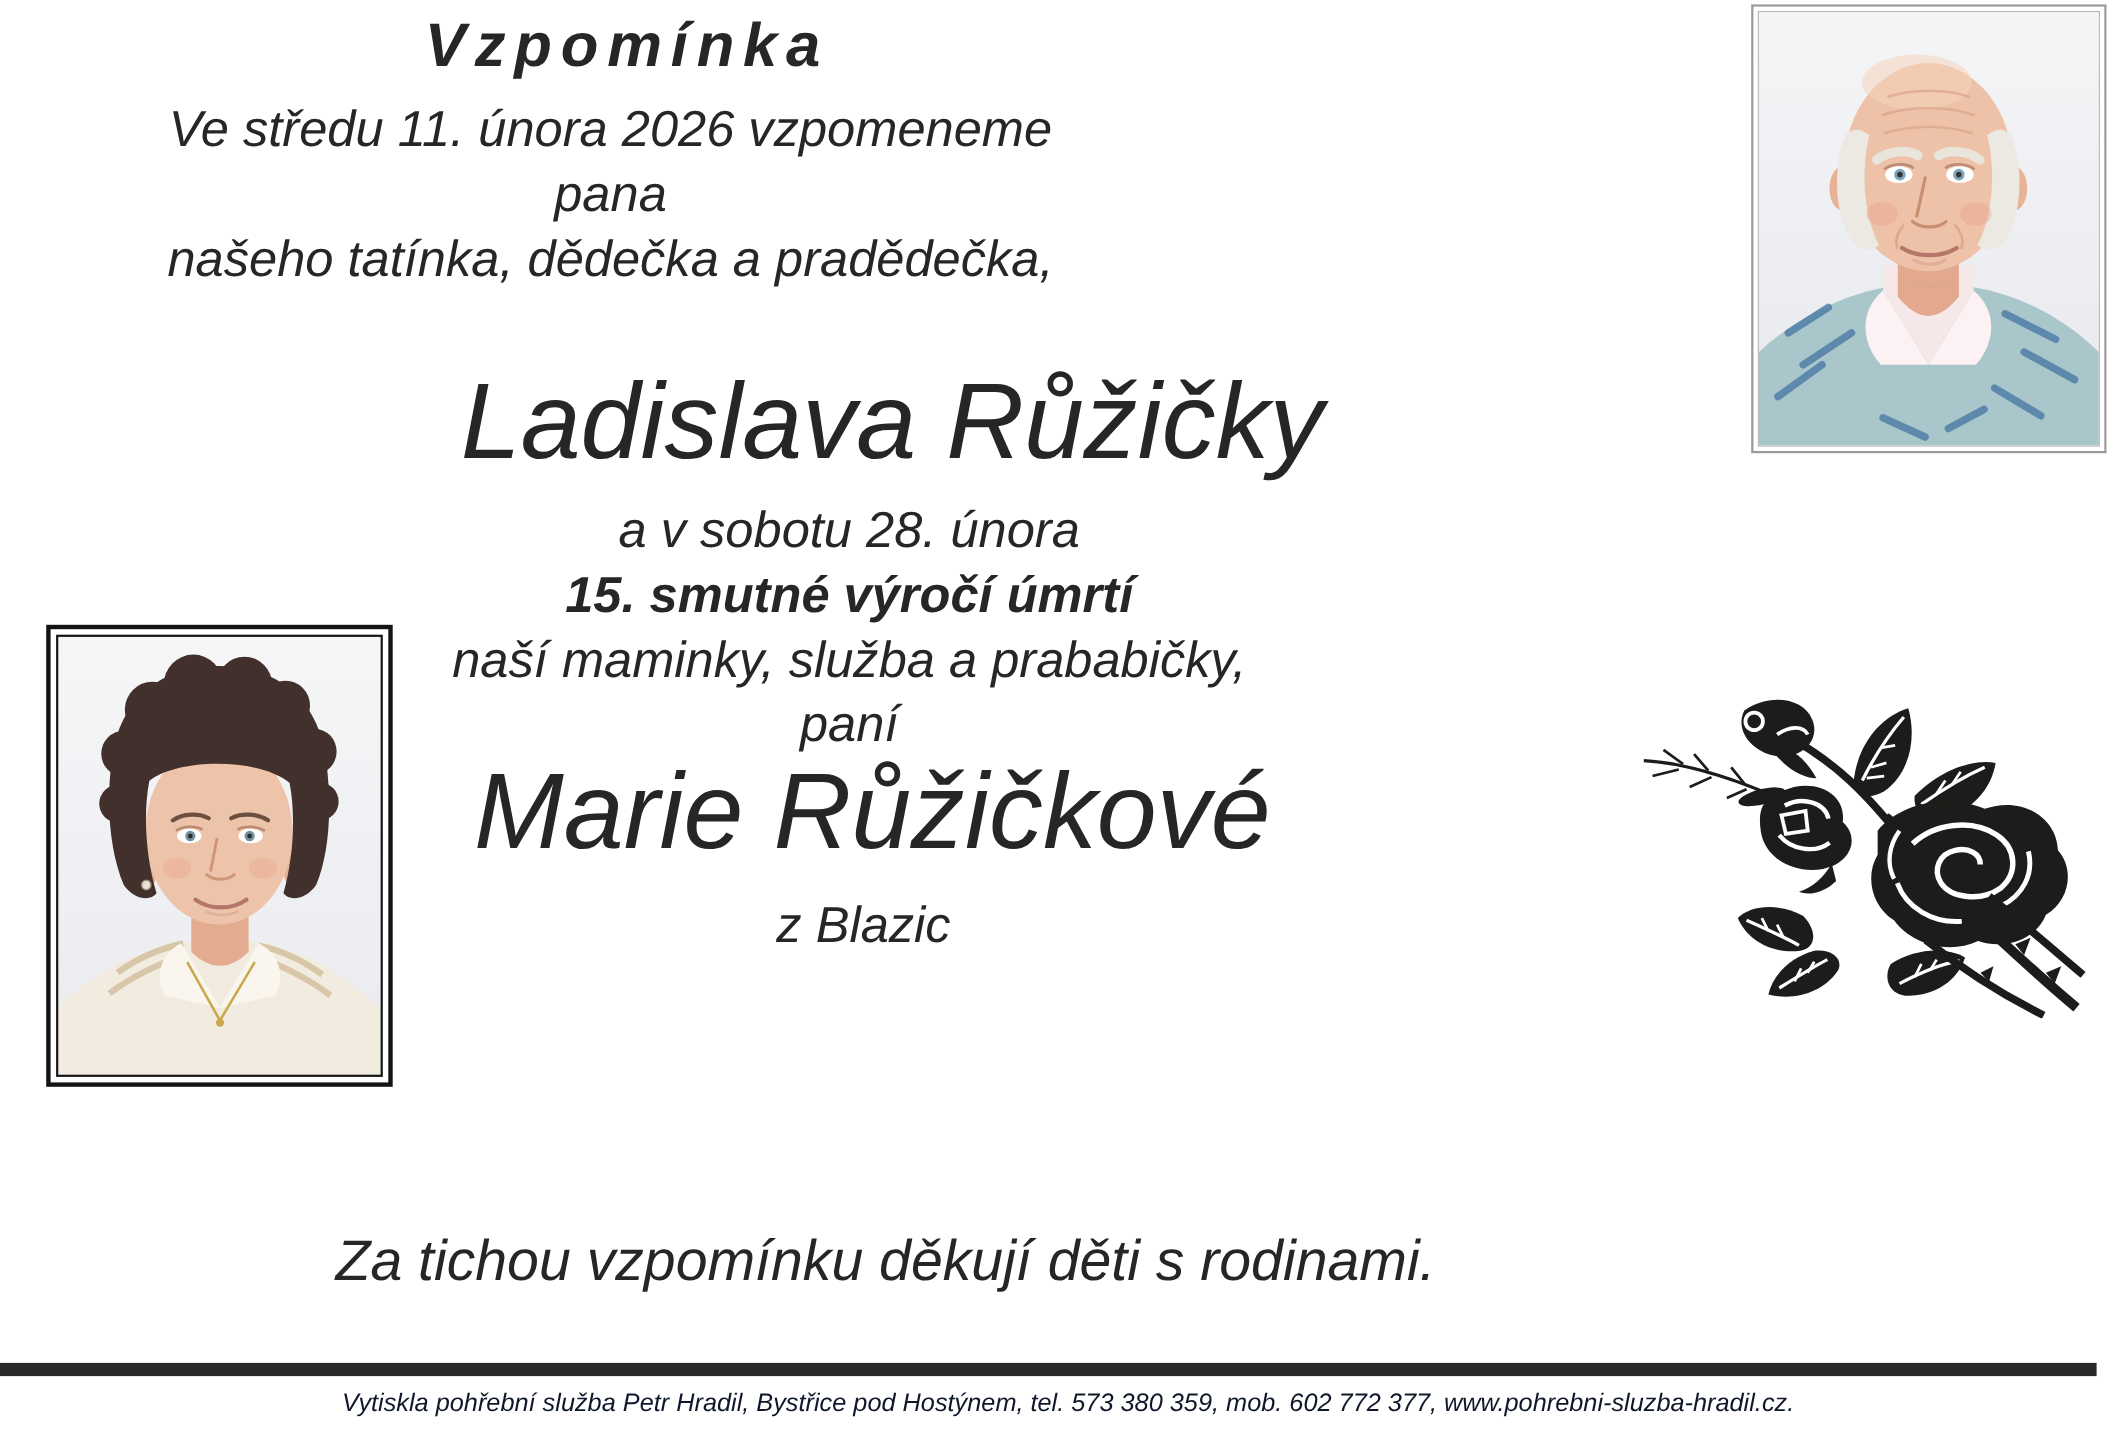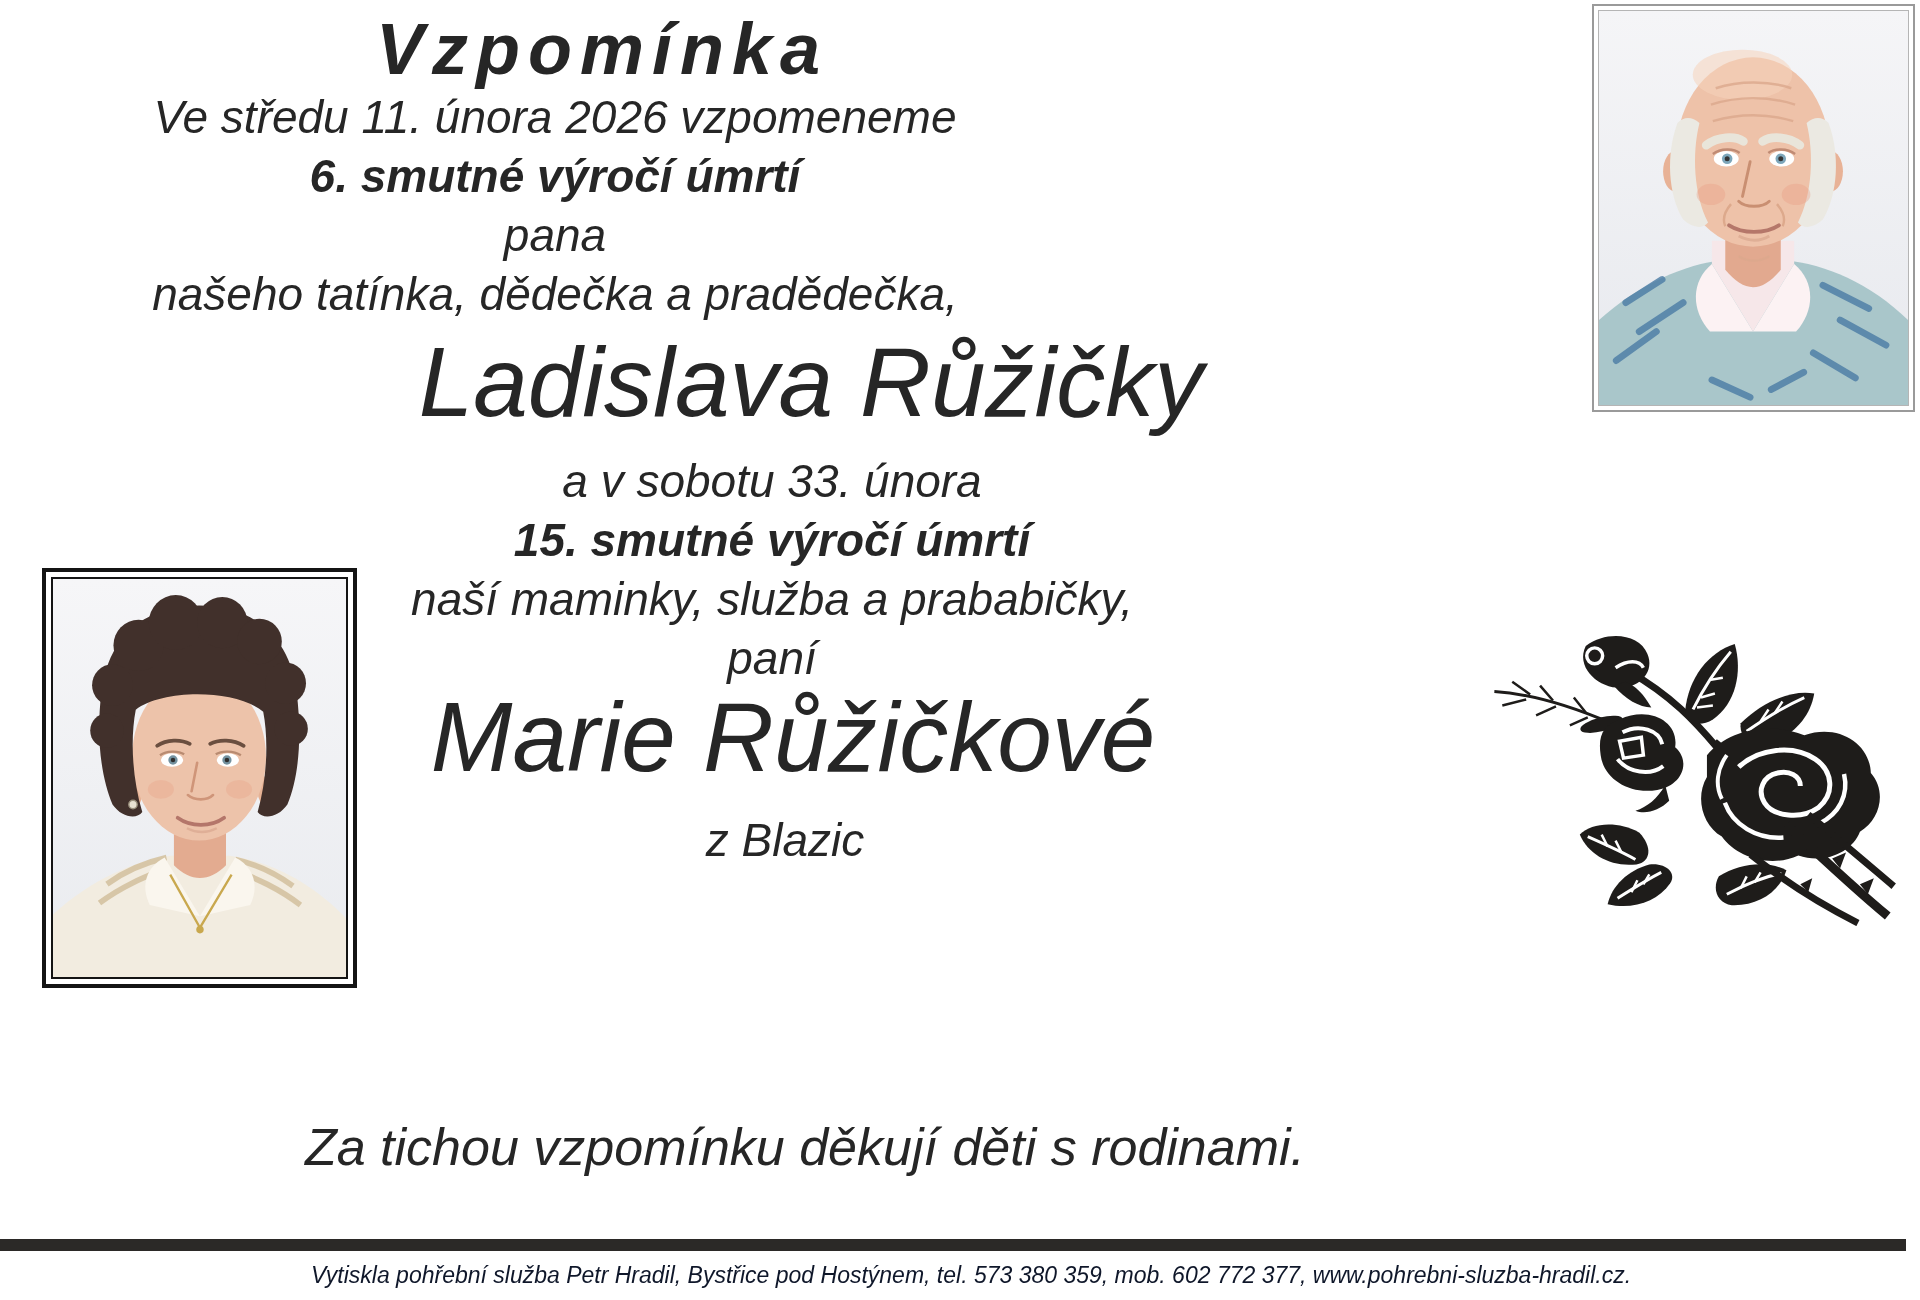--- a/index.html
+++ b/index.html
@@ -11,23 +11,22 @@
     overflow: hidden;
     font-family: "Liberation Sans", "DejaVu Sans", sans-serif;
     color: #262626;
   }
   .abs { position: absolute; }
   .ctr { text-align: center; }
   .it  { font-style: italic; }
 
   .title {
     top: 8px; left: 0; width: 1140px;
-    font-size: 72px; font-weight: bold; letter-spacing: 8px;
+    font-size: 56px; font-weight: bold; letter-spacing: 8px;
     white-space: nowrap;
-    padding-left: 32px;
   }
   .block1 { top: 88px; left: 0; width: 1110px; }
   .block2 { top: 452px; left: 0; width: 1544px; }
   .tline  { font-size: 46px; line-height: 59px; white-space: nowrap; }
   .tbold  { font-weight: bold; }
 
   .name1 { top: 333px; left: 0; width: 1622px; font-size: 98px; line-height: 1; white-space: nowrap; }
   .name2 { top: 688px; left: 0; width: 1586px; font-size: 98px; line-height: 1; white-space: nowrap; }
   .origin { top: 812px; left: 0; width: 1544px; font-size: 46px; line-height: 56px; padding-left: 13px; }
   .thanks { top: 1116px; left: 0; width: 1610px; font-size: 52px; line-height: 62px; white-space: nowrap; }
@@ -106,21 +105,20 @@
       <path d="M146,233 C158,239 168,239 178,233" stroke="#d9a68e" stroke-width="3" fill="none" opacity="0.7"></path>
       <path d="M146,254 C156,260 168,260 178,254" stroke="#dba88c" stroke-width="2.5" fill="none" opacity="0.6"></path>
 
       <ellipse cx="117" cy="190" rx="15" ry="11" fill="#e89b80" opacity="0.35"></ellipse>
       <ellipse cx="206" cy="190" rx="15" ry="11" fill="#e89b80" opacity="0.35"></ellipse>
     </svg>
   </div>
 
   <div class="abs ctr it block1">
     <div class="tline">Ve středu 11. února 2026 vzpomeneme</div>
-    <div class="tline tbold">6. smutné výročí úmrtí</div>
     <div class="tline">pana</div>
     <div class="tline">našeho tatínka, dědečka a pradědečka,</div>
   </div>
 
   <div class="abs ctr it name1">Ladislava Růžičky</div>
 
   <div class="abs photo-woman" title="Portrét paní Marie Růžičkové">
     <svg viewBox="0 0 315 420" preserveAspectRatio="none" aria-hidden="true">
       <defs>
         <linearGradient id="wbg" x1="0" y1="0" x2="0" y2="1">
@@ -173,21 +171,21 @@
 
       <path d="M134,252 C148,262 170,262 184,252" stroke="#b4766a" stroke-width="4" fill="none" stroke-linecap="round"></path>
       <path d="M144,263 C154,268 166,268 176,263" stroke="#d9a68e" stroke-width="2.5" fill="none" opacity="0.7"></path>
 
       <ellipse cx="116" cy="222" rx="14" ry="10" fill="#e89b80" opacity="0.3"></ellipse>
       <ellipse cx="200" cy="222" rx="14" ry="10" fill="#e89b80" opacity="0.3"></ellipse>
     </svg>
   </div>
 
   <div class="abs ctr it block2">
-    <div class="tline">a v sobotu 33. února</div>
+    <div class="tline">a v sobotu 28. února</div>
     <div class="tline tbold">15. smutné výročí úmrtí</div>
     <div class="tline">naší maminky, služba a prababičky,</div>
     <div class="tline">paní</div>
   </div>
 
   <div class="abs ctr it name2">Marie Růžičkové</div>
   <div class="abs ctr it origin">z Blazic</div>
 
   <div class="abs rose" title="černá růže">
     <svg viewBox="0 0 420 300" aria-hidden="true">

